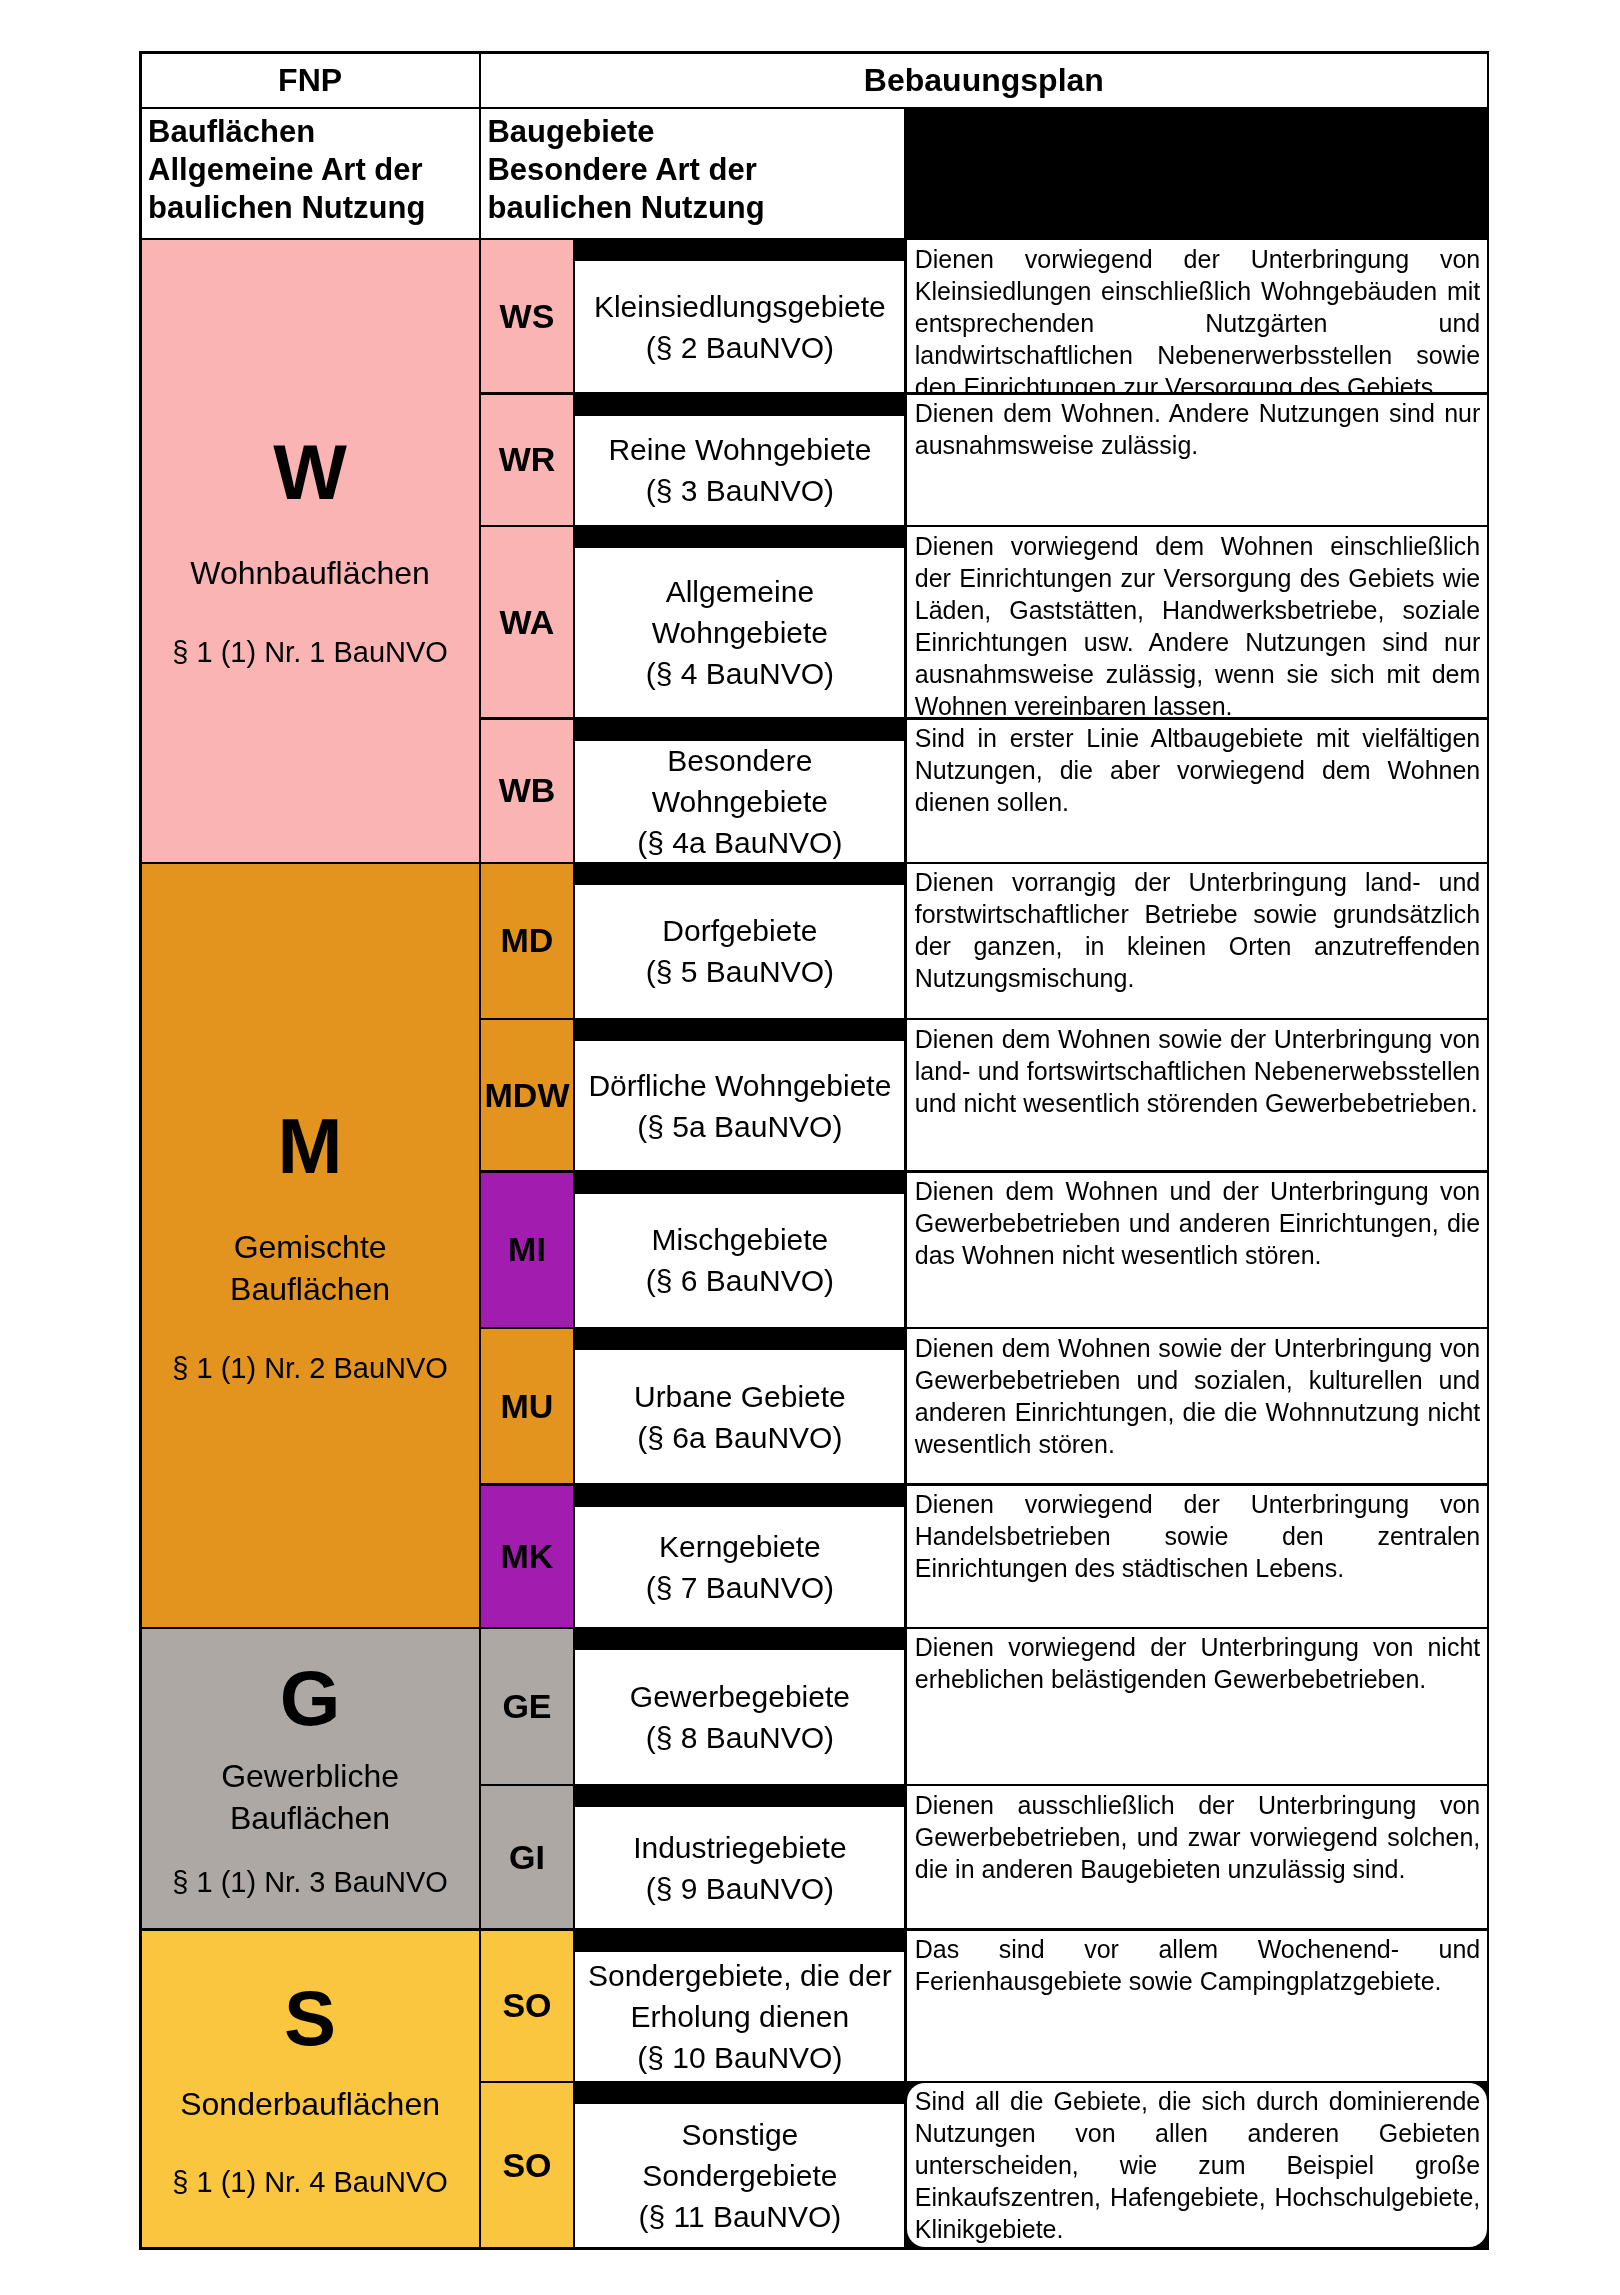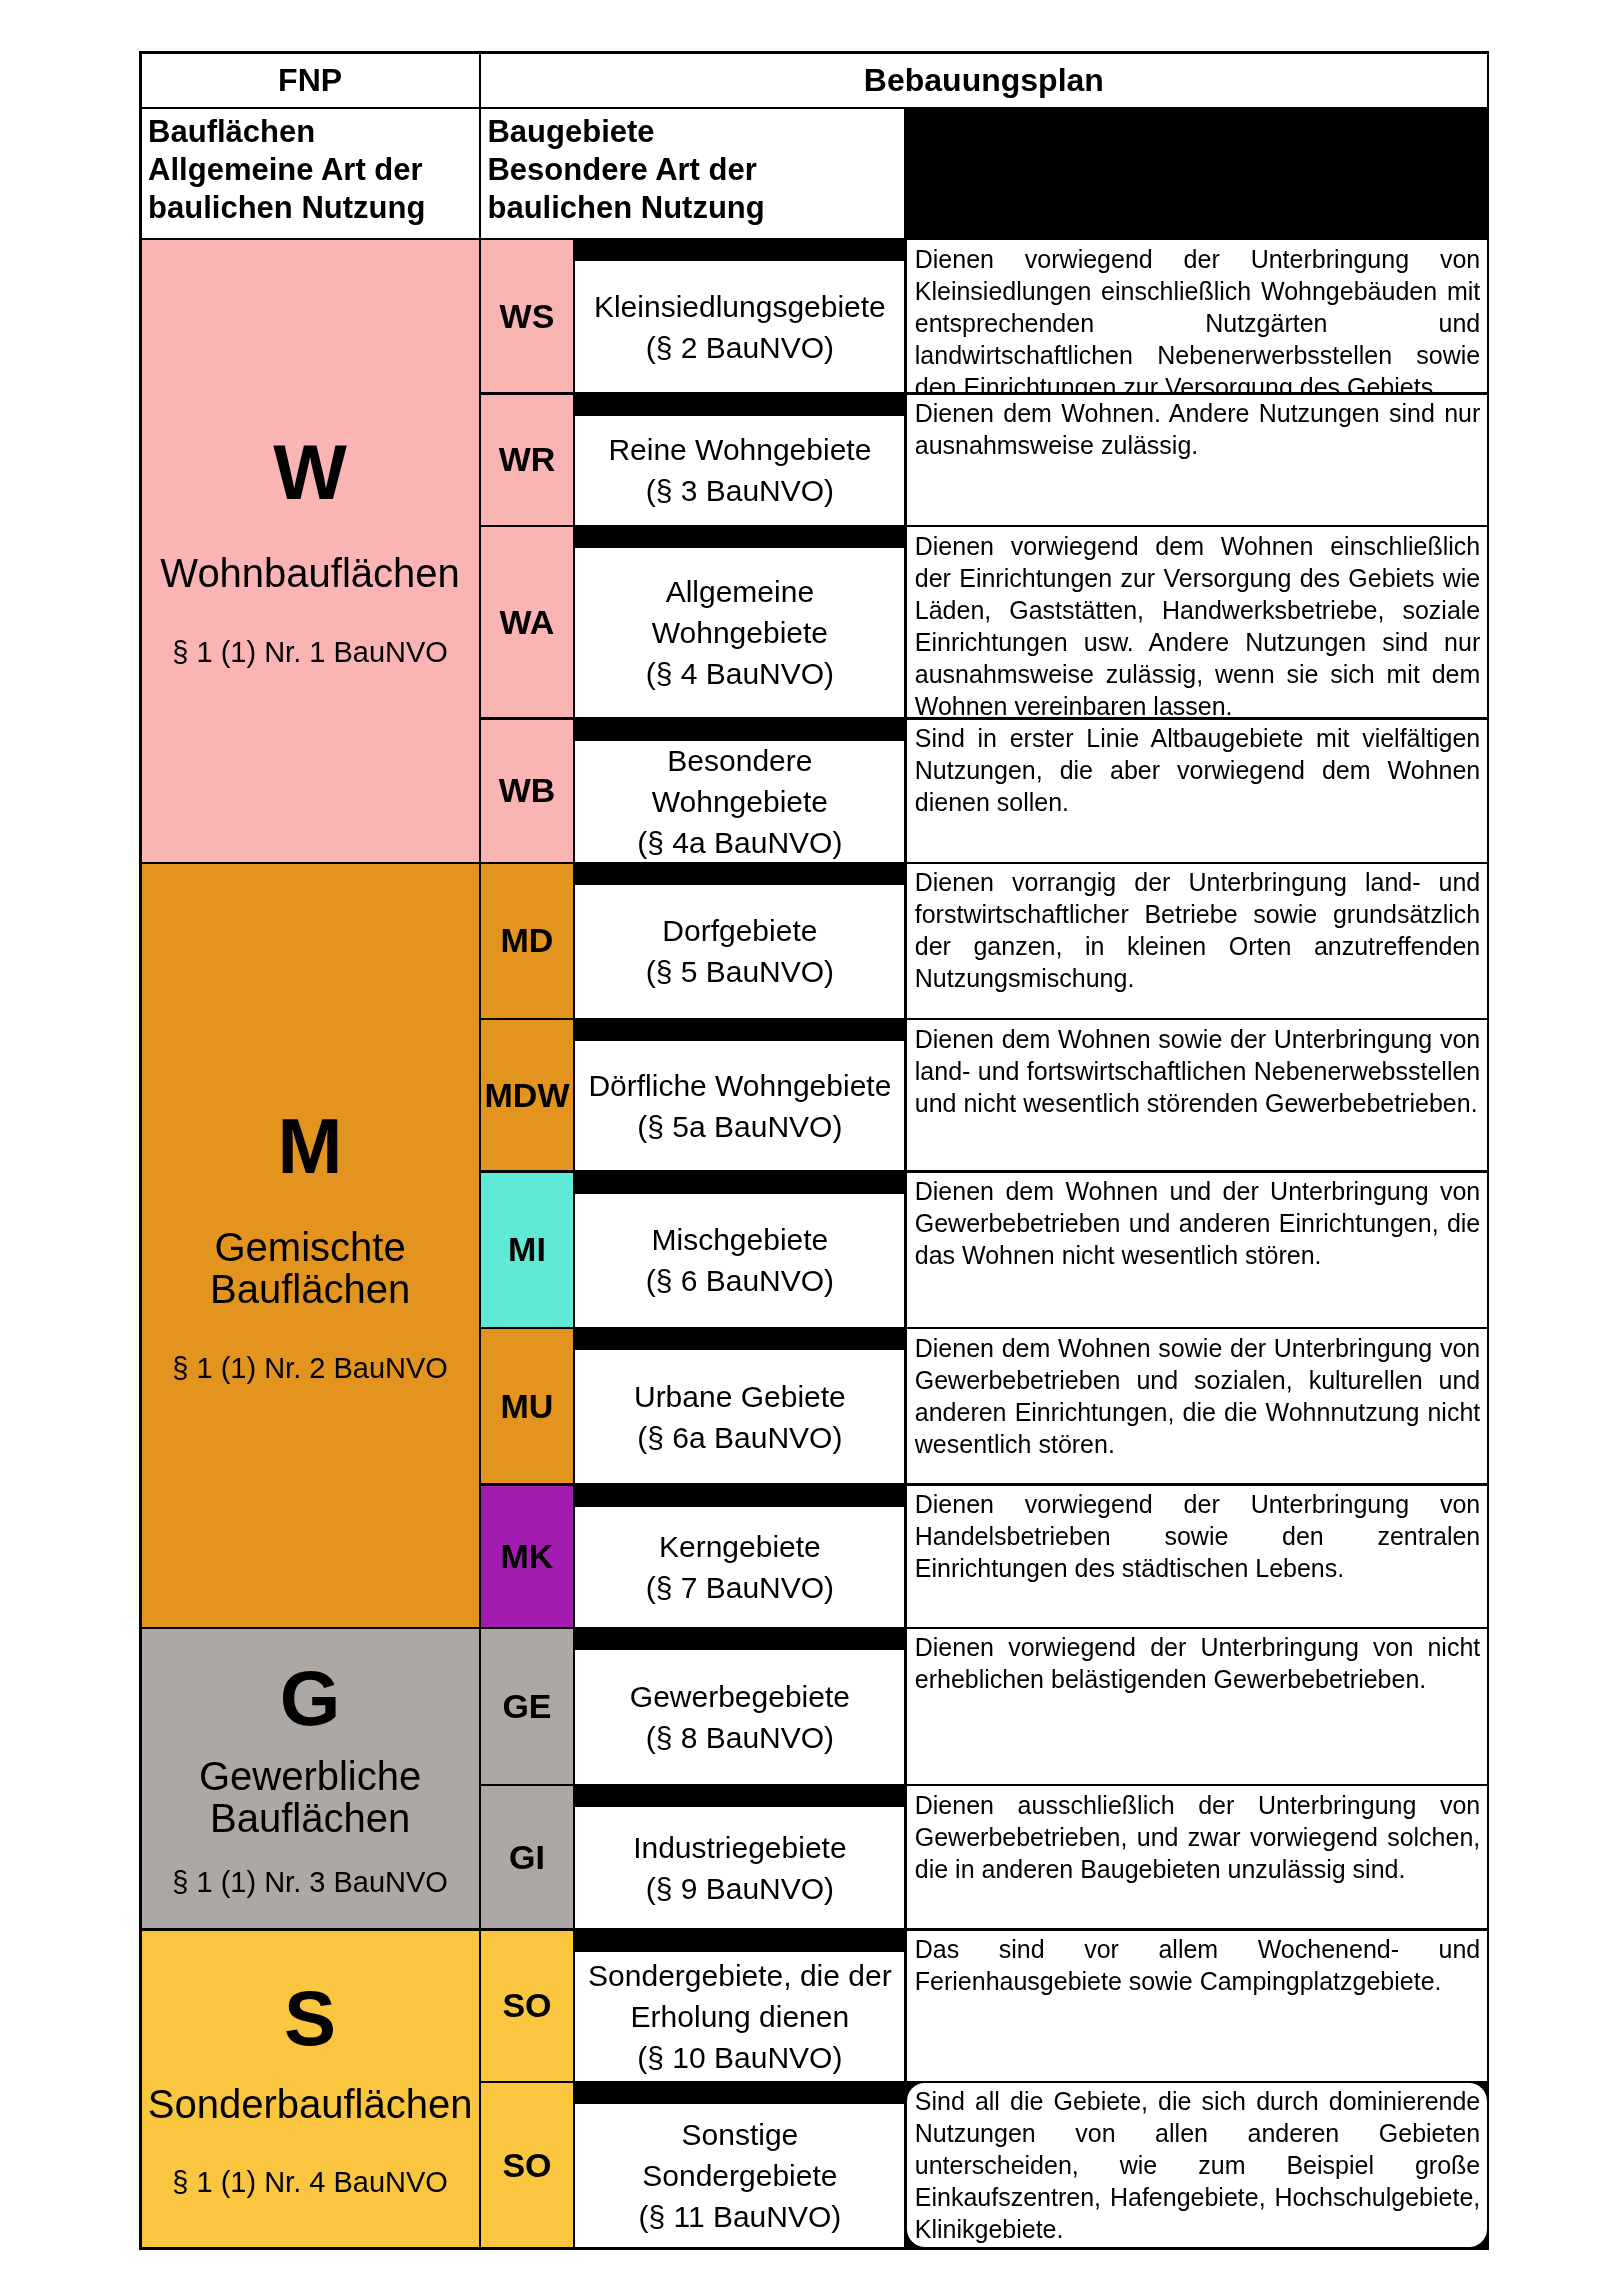--- a/index.html
+++ b/index.html
@@ -27,21 +27,21 @@
   }
   .h2{
     font-weight:bold;font-size:31px;line-height:38px;
     padding:4px 6.5px;white-space:pre-line;
   }
   .section{
     display:flex;flex-direction:column;align-items:center;justify-content:center;
     text-align:center;
   }
   .section .letter{font-weight:bold;font-size:78px;line-height:81px;}
-  .section .sname{font-size:40px;line-height:42px;margin-top:39px;white-space:pre-line;}
+  .section .sname{font-size:32px;line-height:42px;margin-top:39px;white-space:pre-line;}
   .section .sref{font-size:29px;margin-top:42px;}
   .code{
     display:flex;align-items:center;justify-content:center;
     font-weight:bold;font-size:34px;
   }
   .gname{
     display:flex;flex-direction:column;align-items:center;justify-content:center;
     text-align:center;font-size:30px;line-height:41px;
     padding:0 4.9px;
     margin-top:21px;
@@ -104,21 +104,21 @@
   <div class="cell code" style="grid-column:2;grid-row:7;background:#E2941E;">MD</div>
   <div class="cell gname" style="grid-column:3;grid-row:7;white-space:pre-line;">Dorfgebiete
 (§ 5 BauNVO)</div>
   <div class="cell purpose" style="grid-column:4;grid-row:7;">Dienen vorrangig der Unterbringung land- und forstwirtschaftlicher Betriebe sowie grundsätzlich der ganzen, in kleinen Orten anzutreffenden Nutzungsmischung.</div>
 
   <div class="cell code" style="grid-column:2;grid-row:8;background:#E2941E;">MDW</div>
   <div class="cell gname" style="grid-column:3;grid-row:8;white-space:pre-line;">Dörfliche Wohngebiete
 (§ 5a BauNVO)</div>
   <div class="cell purpose" style="grid-column:4;grid-row:8;">Dienen dem Wohnen sowie der Unterbringung von land- und fortswirtschaftlichen Nebenerwebsstellen und nicht wesentlich störenden Gewerbebetrieben.</div>
 
-  <div class="cell code" style="grid-column:2;grid-row:9;background:#5eead4;">MI</div>
+  <div class="cell code" style="grid-column:2;grid-row:9;background:#a21caf;">MI</div>
   <div class="cell gname" style="grid-column:3;grid-row:9;white-space:pre-line;">Mischgebiete
 (§ 6 BauNVO)</div>
   <div class="cell purpose" style="grid-column:4;grid-row:9;">Dienen dem Wohnen und der Unterbringung von Gewerbebetrieben und anderen Einrichtungen, die das Wohnen nicht wesentlich stören.</div>
 
   <div class="cell code" style="grid-column:2;grid-row:10;background:#E2941E;">MU</div>
   <div class="cell gname" style="grid-column:3;grid-row:10;white-space:pre-line;">Urbane Gebiete
 (§ 6a BauNVO)</div>
   <div class="cell purpose" style="grid-column:4;grid-row:10;">Dienen dem Wohnen sowie der Unterbringung von Gewerbebetrieben und sozialen, kulturellen und anderen Einrichtungen, die die Wohnnutzung nicht wesentlich stören.</div>
 
   <div class="cell code" style="grid-column:2;grid-row:11;background:#a21caf;">MK</div>

